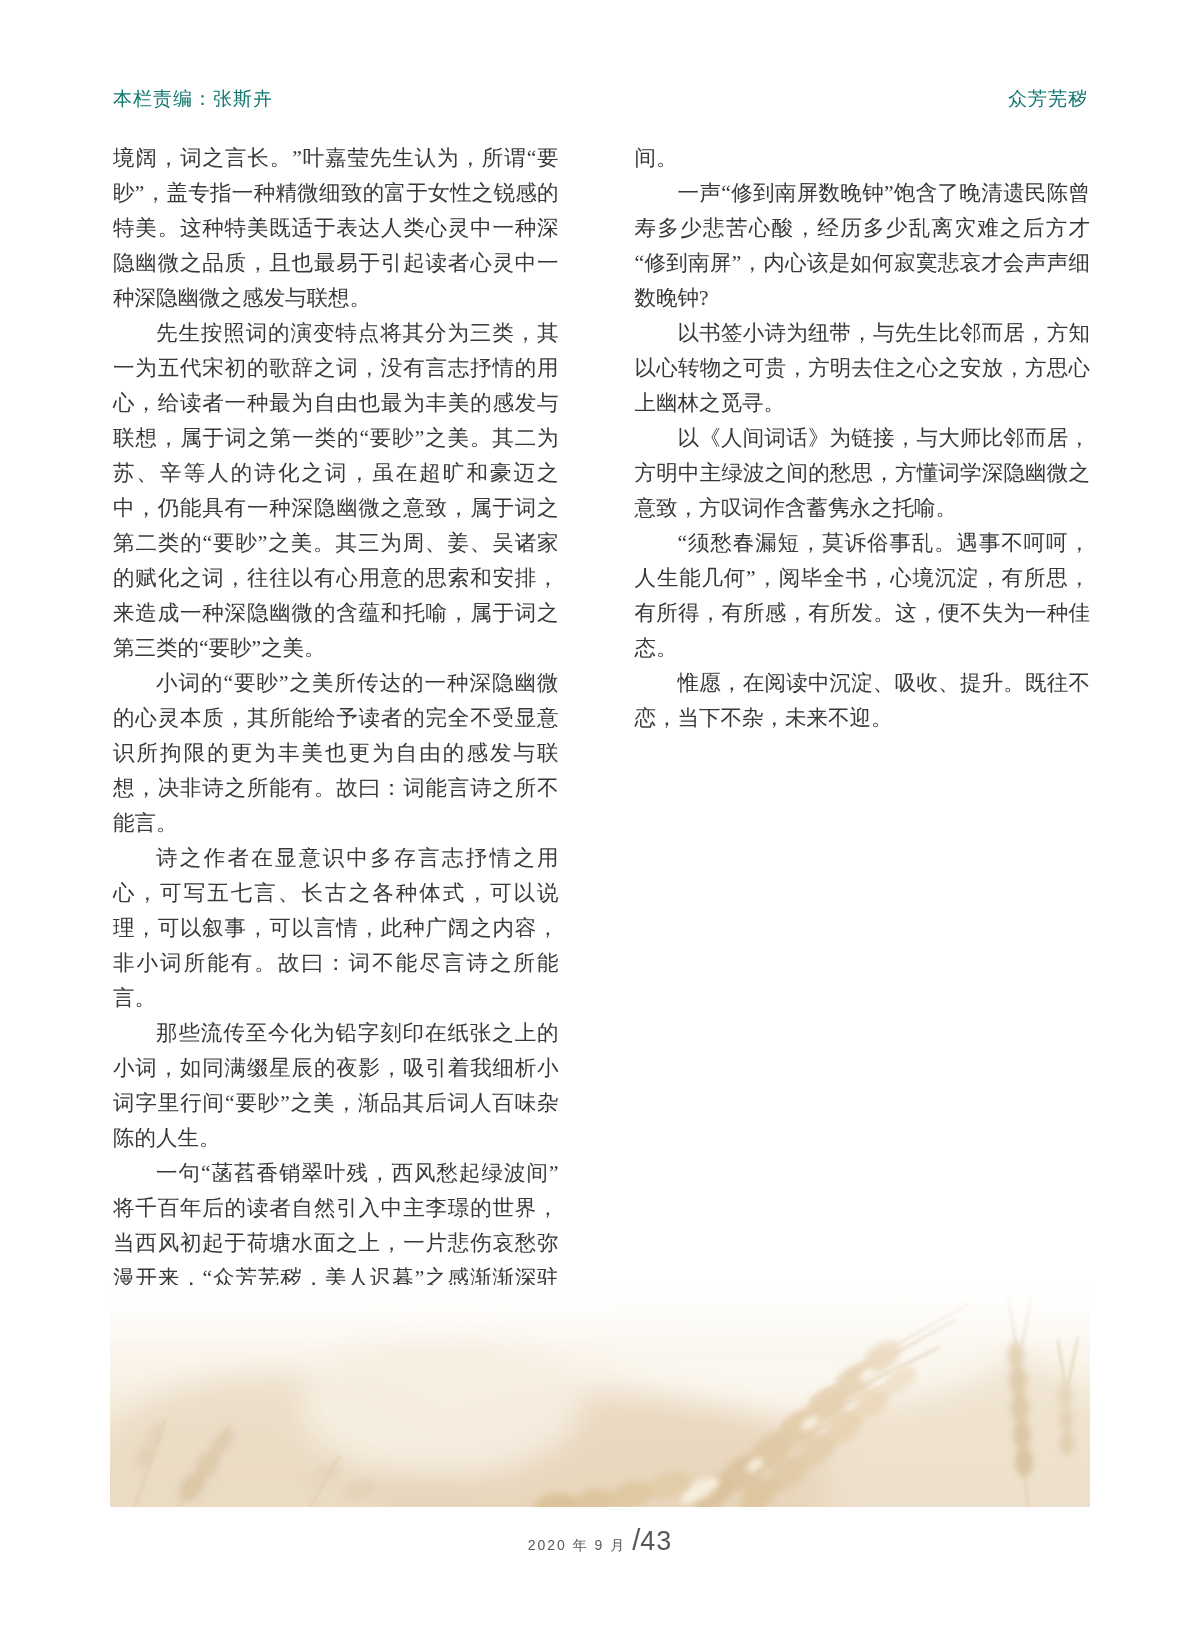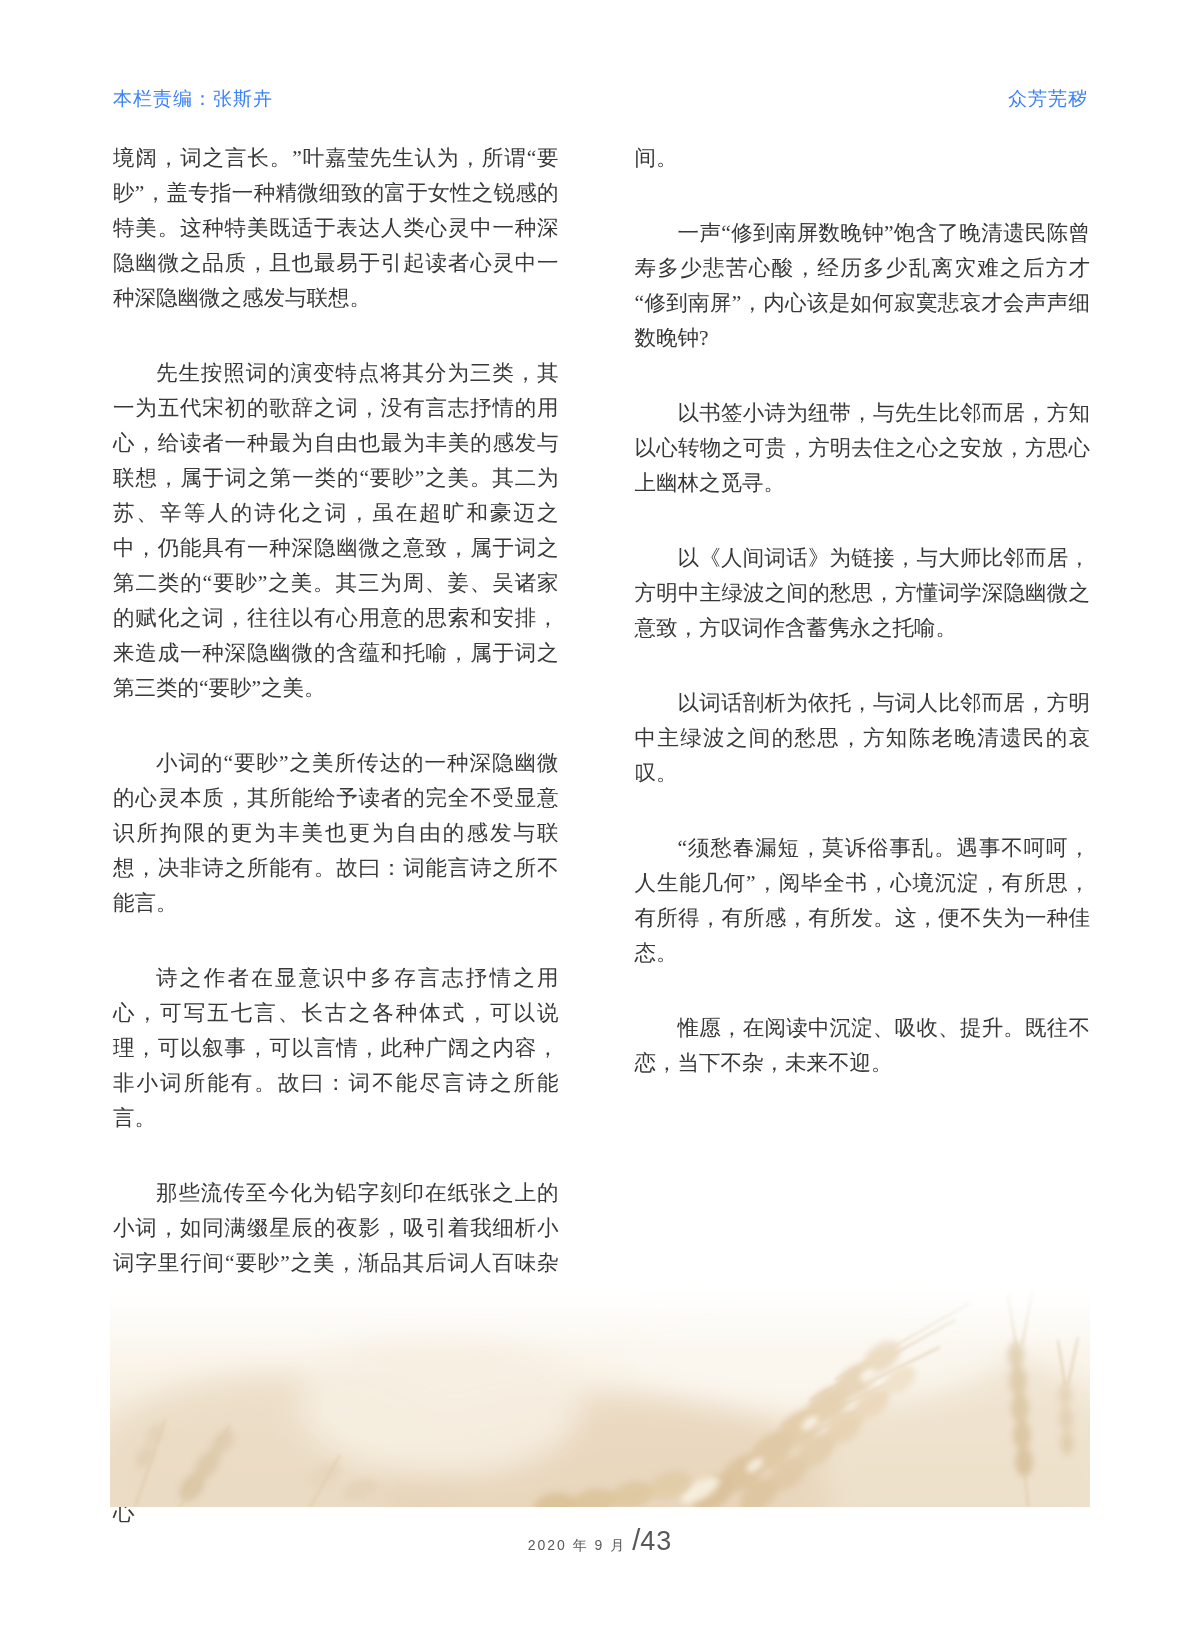--- a/index.html
+++ b/index.html
@@ -9,32 +9,32 @@
     background:#ffffff;
     overflow:hidden;
     font-family:"Liberation Serif","DejaVu Serif",serif;
     color:#3a3a3a;
   }
   
   .header{
     position:absolute;top:86px;left:113px;right:112px;
     display:flex;justify-content:space-between;align-items:baseline;
     font-family:"Liberation Sans","DejaVu Sans",sans-serif;
-    font-size:19px;color:#3b82f6;letter-spacing:1px;
+    font-size:19px;color:#0f766e;letter-spacing:1px;
   }
   
   .columns{
     position:absolute;top:141px;left:113px;width:977px;
     display:flex;gap:76px;
   }
   .col{font-size:21.5px;line-height:35px;text-align:justify;text-justify:inter-character;color:#383838;}
   .col-left{width:455px;}
   .col-right{width:465px;}
   .col p{margin:0;}
-  .col p.indent{text-indent:2em;margin-top:40px;}
+  .col p.indent{text-indent:2em;}
   
   .photo{
     position:absolute;left:110px;top:1285px;width:980px;height:222px;
     overflow:hidden;
   }
   .photo svg{display:block;width:100%;height:100%;}
   
   .footer{
     position:absolute;top:1524px;left:0;width:100%;
     text-align:center;
@@ -62,21 +62,20 @@
       <p class="indent">小词的“要眇”之美所传达的一种深隐幽微的心灵本质，其所能给予读者的完全不受显意识所拘限的更为丰美也更为自由的感发与联想，决非诗之所能有。故曰：词能言诗之所不能言。</p>
       <p class="indent">诗之作者在显意识中多存言志抒情之用心，可写五七言、长古之各种体式，可以说理，可以叙事，可以言情，此种广阔之内容，非小词所能有。故曰：词不能尽言诗之所能言。</p>
       <p class="indent">那些流传至今化为铅字刻印在纸张之上的小词，如同满缀星辰的夜影，吸引着我细析小词字里行间“要眇”之美，渐品其后词人百味杂陈的人生。</p>
       <p class="indent">一句“菡萏香销翠叶残，西风愁起绿波间”将千百年后的读者自然引入中主李璟的世界，当西风初起于荷塘水面之上，一片悲伤哀愁弥漫开来，“众芳芜秽，美人迟暮”之感渐渐深驻心</p>
     </div>
     <div class="col col-right">
       <p>间。</p>
       <p class="indent">一声“修到南屏数晚钟”饱含了晚清遗民陈曾寿多少悲苦心酸，经历多少乱离灾难之后方才“修到南屏”，内心该是如何寂寞悲哀才会声声细数晚钟?</p>
       <p class="indent">以书签小诗为纽带，与先生比邻而居，方知以心转物之可贵，方明去住之心之安放，方思心上幽林之觅寻。</p>
       <p class="indent">以《人间词话》为链接，与大师比邻而居，方明中主绿波之间的愁思，方懂词学深隐幽微之意致，方叹词作含蓄隽永之托喻。</p>
-      <p class="indent">以词话剖析为依托，与词人比邻而居，方明中主绿波之间的愁思，方知陈老晚清遗民的哀叹。</p>
       <p class="indent">“须愁春漏短，莫诉俗事乱。遇事不呵呵，人生能几何”，阅毕全书，心境沉淀，有所思，有所得，有所感，有所发。这，便不失为一种佳态。</p>
       <p class="indent">惟愿，在阅读中沉淀、吸收、提升。既往不恋，当下不杂，未来不迎。</p>
     </div>
   </div>
 
   <div class="photo">
     <svg viewBox="0 0 980 222" preserveAspectRatio="none" aria-hidden="true">
       <defs>
         <linearGradient id="bg" x1="0" y1="0" x2="0" y2="1">
           <stop offset="0" stop-color="#fefcf9"></stop>

